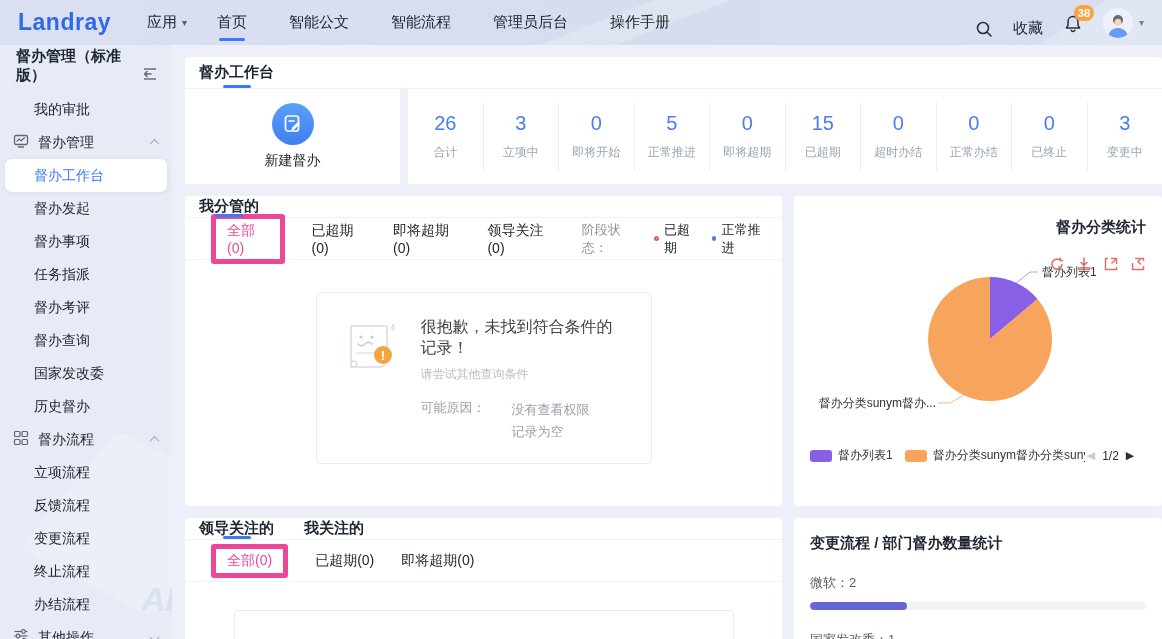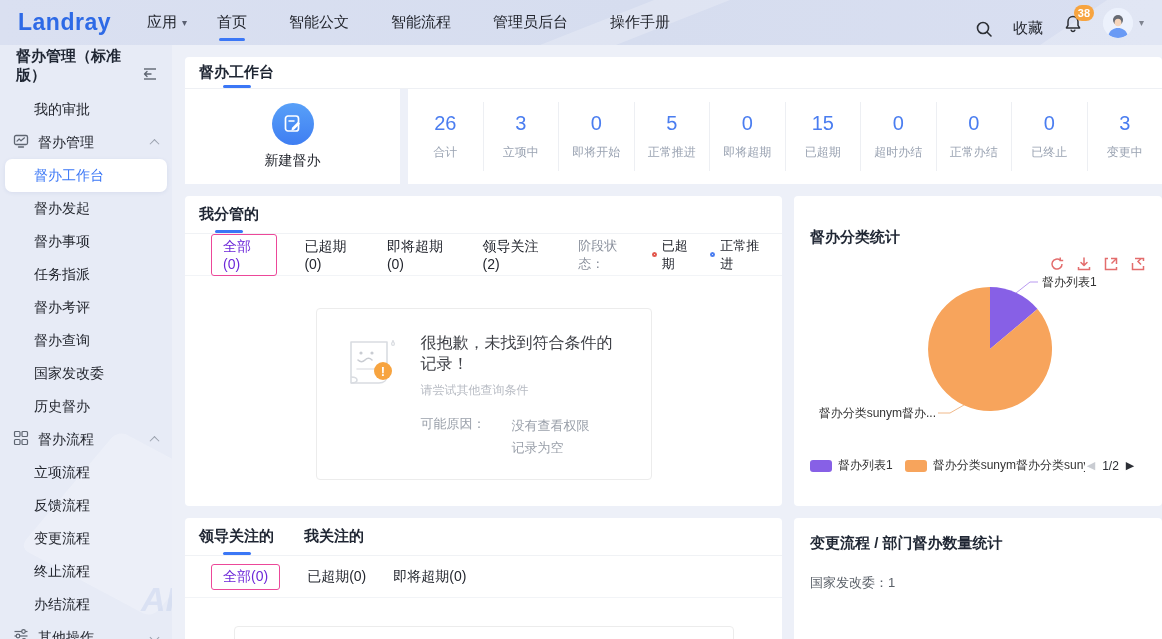--- a/index.html
+++ b/index.html
@@ -62,44 +62,44 @@
   .stat { flex:1; text-align:center; padding:10px 0; }
   .stat + .stat { border-left:1px solid #edeff3; }
   .stat-num { font-size:20px; color:#4a7df0; }
   .stat-label { font-size:12px; color:#9aa3b2; margin-top:9px; }
 
   .columns { display:flex; gap:12px; margin-top:12px; }
   .col-left { width:605px; display:flex; flex-direction:column; gap:12px; }
   .col-right { flex:1; display:flex; flex-direction:column; gap:12px; }
 
   
-  .card-tabs { height:38px; padding:0 14px; border-bottom:1px solid #f0f2f5; display:flex; gap:30px; }
+  .card-tabs { height:22px; padding:0 14px; border-bottom:1px solid #f0f2f5; display:flex; gap:30px; }
   .tab { position:relative; display:flex; align-items:center; font-size:15px; font-weight:bold; color:#1f2633; cursor:pointer; }
   .tab.active::after { content:""; position:absolute; left:50%; transform:translateX(-50%); bottom:0; width:28px; height:3px; border-radius:2px; background:#3b77f6; }
   .filter-row { height:42px; display:flex; align-items:center; padding:0 14px 0 26px; border-bottom:1px solid #f2f4f7; gap:27px; }
   .chip { font-size:14px; color:#23262e; cursor:pointer; }
-  .chip.active { color:#6d28d9; border:1px solid #ec4899; border-radius:3px; padding:3px 11px; }
+  .chip.active { color:#ec4899; border:5px solid #ec4899; border-radius:3px; padding:3px 11px; }
   .stage { margin-left:auto; display:flex; align-items:center; gap:13px; font-size:13px; }
   .stage-label { color:#8a909c; }
   .stage-item { display:flex; align-items:center; gap:5px; }
   .dot { width:5px; height:5px; border-radius:50%; background:#fff; display:inline-block; }
   .dot.red { border:2px solid #e2574c; }
   .dot.blue { border:2px solid #4a7df0; }
 
   .my-managed { height:310px; overflow:hidden; }
   .leader-card { flex:1; overflow:hidden; }
   .empty-box { width:336px; margin:32px auto 0; border:1px solid #ececec; border-radius:4px; padding:24px 24px 20px; display:flex; gap:18px; }
   .empty-box.wide { width:500px; margin-top:28px; min-height:120px; }
   .empty-title { font-size:16px; color:#3d3f45; }
   .empty-sub { font-size:12px; color:#b8bcc4; margin:7px 0 16px; }
   .empty-reasons { display:flex; font-size:13px; color:#9aa0aa; gap:26px; }
   .reason-lines { line-height:22px; }
 
   
-  .category { height:310px; padding:16px 16px; position:relative; overflow:hidden; }
+  .category { height:310px; padding:6px 16px; position:relative; overflow:hidden;text-align:right; }
   .panel-title { padding-top:16px; font-size:15px; font-weight:bold; color:#1f2633; }
   .toolbox { position:absolute; right:16px; top:60px; display:flex; gap:11px; }
   .toolbox svg { cursor:pointer; }
   .legend-row { display:flex; align-items:center; margin-top:8px; font-size:12px; color:#333; }
   .swatch { width:22px; height:12px; border-radius:3px; margin-right:6px; flex:none; }
   .sw-purple { background:#8760e6; }
   .sw-orange { background:#f7a45c; }
   .legend-label { white-space:nowrap; }
   .legend-label.clip { max-width:152px; overflow:hidden; }
   .legend-pager { margin-left:2px; display:flex; align-items:center; gap:7px; }
@@ -330,21 +330,21 @@
       <div class="col-left">
 
         <section class="card my-managed">
           <div class="card-tabs">
             <div class="tab active">我分管的</div>
           </div>
           <div class="filter-row">
             <span class="chip active">全部(0)</span>
             <span class="chip">已超期(0)</span>
             <span class="chip">即将超期(0)</span>
-            <span class="chip">领导关注(2)</span>
+            <span class="chip">领导关注(0)</span>
             <span class="stage">
               <span class="stage-label">阶段状态：</span>
               <span class="stage-item">
                 <span class="dot red"></span>
                 <span>已超期</span>
               </span>
               <span class="stage-item">
                 <span class="dot blue"></span>
                 <span>正常推进</span>
               </span>
@@ -433,20 +433,26 @@
               <span class="pg-arrow pg-prev">◀</span>
               <span class="pg-num">1/2</span>
               <span class="pg-arrow pg-next">▶</span>
             </span>
           </div>
         </section>
 
         <section class="card units">
           <div class="panel-title">变更流程 / 部门督办数量统计</div>
           <div class="bar-group">
+            <div class="bar-label">微软：2</div>
+            <div class="bar-track">
+              <div class="bar-fill" style="width: 29%;"></div>
+            </div>
+          </div>
+          <div class="bar-group">
             <div class="bar-label">国家发改委：1</div>
 
           </div>
         </section>
       </div>
     </div>
   </main>
 </div>
 
 </body></html>

